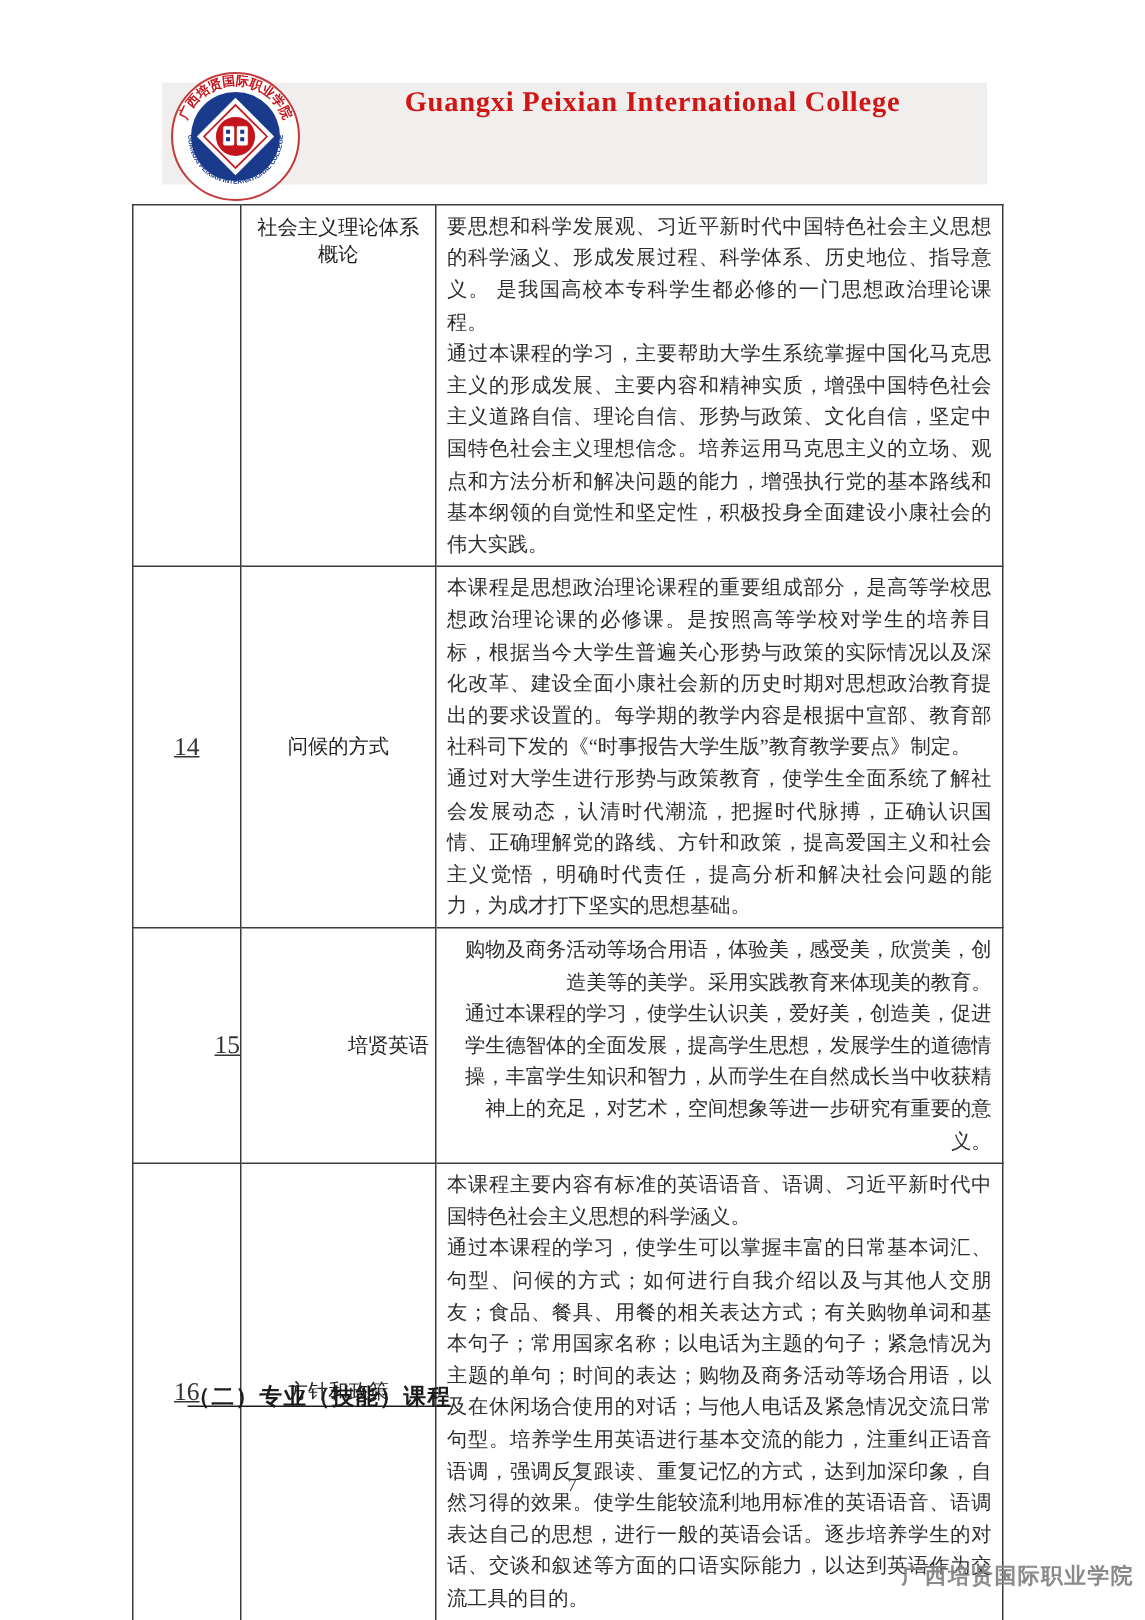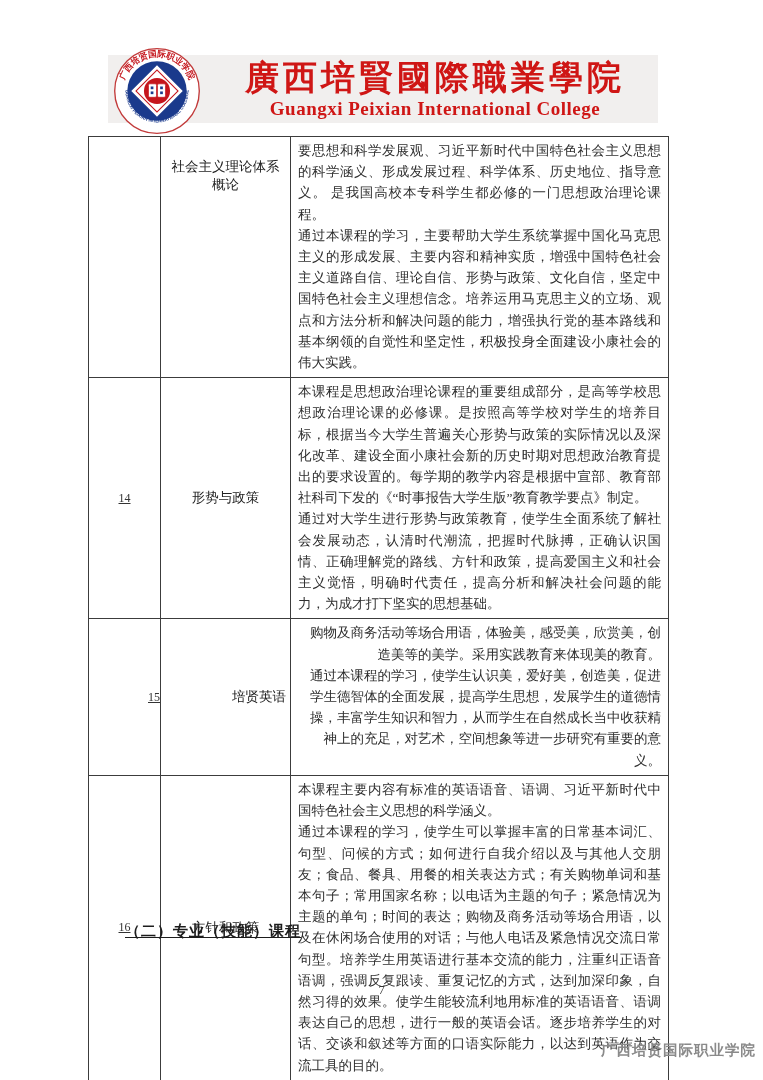--- a/index.html
+++ b/index.html
@@ -42,30 +42,30 @@
     table-layout: fixed;
   }
   .course-table td {
     border: 1px solid #3c3c3c;
     vertical-align: middle;
     font-size: 13.5px;
   }
   .col-num { width: 72px; }
   .col-course { width: 130px; }
   .col-desc { width: 378px; }
-  td.num-cell { text-align: center; font-size: 12px; color: #333; text-decoration: underline; }
+  td.num-cell { text-align: center; font-size: 17px; color: #333; text-decoration: underline; }
   td.course-cell { text-align: center; color: #222; padding: 2px 4px; }
   td.desc-cell {
     padding: 3px 7px 4px 7px;
     text-align: justify;
     color: #2e2e2e;
     line-height: 21.2px;
     vertical-align: top;
   }
-  td.top-align { vertical-align: top; padding-top: 21px; }
+  td.top-align { vertical-align: top; padding-top: 6px; }
   .row-a td { height: 175px; }
   .row-14 td { height: 178px; }
   .row-15 td { height: 127px; text-align: right; }
   .row-16 td { height: 257px; }
   
   .section-heading {
     position: absolute; left: 125px; top: 922px;
     font-size: 15px; font-weight: bold; color: #1c1c1c;
     letter-spacing: 1px;
     text-decoration: underline;
@@ -108,37 +108,36 @@
       <rect x="50.5" y="42" width="9" height="15" rx="1.5" fill="#ffffff" stroke="#c5151c" stroke-width="0.8"></rect>
       <rect x="43" y="45" width="3" height="3" fill="#1a3a8c"></rect>
       <rect x="53.5" y="45" width="3" height="3" fill="#1a3a8c"></rect>
       <rect x="43" y="50.5" width="3" height="3" fill="#1a3a8c"></rect>
       <rect x="53.5" y="50.5" width="3" height="3" fill="#1a3a8c"></rect>
     </g>
   </svg>
 </div>
 
 <div class="title-block">
-  <div class="title-zh">廣西培賢國際職業學院</div>
   <div class="title-en">Guangxi Peixian International College</div>
 </div>
 
 <table class="course-table">
   <tbody>
       <tr class="row-a">
     <td class="col-num num-cell"></td>
     <td class="col-course course-cell top-align">社会主义理论体系概论</td>
     <td class="col-desc desc-cell">
       <div>要思想和科学发展观、习近平新时代中国特色社会主义思想的科学涵义、形成发展过程、科学体系、历史地位、指导意义。 是我国高校本专科学生都必修的一门思想政治理论课程。</div>
       <div>通过本课程的学习，主要帮助大学生系统掌握中国化马克思主义的形成发展、主要内容和精神实质，增强中国特色社会主义道路自信、理论自信、形势与政策、文化自信，坚定中国特色社会主义理想信念。培养运用马克思主义的立场、观点和方法分析和解决问题的能力，增强执行党的基本路线和基本纲领的自觉性和坚定性，积极投身全面建设小康社会的伟大实践。</div>
     </td>
   </tr>
   <tr class="row-14">
     <td class="col-num num-cell">14</td>
-    <td class="col-course course-cell">形势与政策</td>
+    <td class="col-course course-cell">问候的方式</td>
     <td class="col-desc desc-cell">
       <div>本课程是思想政治理论课程的重要组成部分，是高等学校思想政治理论课的必修课。是按照高等学校对学生的培养目标，根据当今大学生普遍关心形势与政策的实际情况以及深化改革、建设全面小康社会新的历史时期对思想政治教育提出的要求设置的。每学期的教学内容是根据中宣部、教育部社科司下发的《“时事报告大学生版”教育教学要点》制定。</div>
       <div>通过对大学生进行形势与政策教育，使学生全面系统了解社会发展动态，认清时代潮流，把握时代脉搏，正确认识国情、正确理解党的路线、方针和政策，提高爱国主义和社会主义觉悟，明确时代责任，提高分析和解决社会问题的能力，为成才打下坚实的思想基础。</div>
     </td>
   </tr>
   <tr class="row-15">
     <td class="col-num num-cell">15</td>
     <td class="col-course course-cell">培贤英语</td>
     <td class="col-desc desc-cell">
       <div>购物及商务活动等场合用语，体验美，感受美，欣赏美，创造美等的美学。采用实践教育来体现美的教育。</div>

